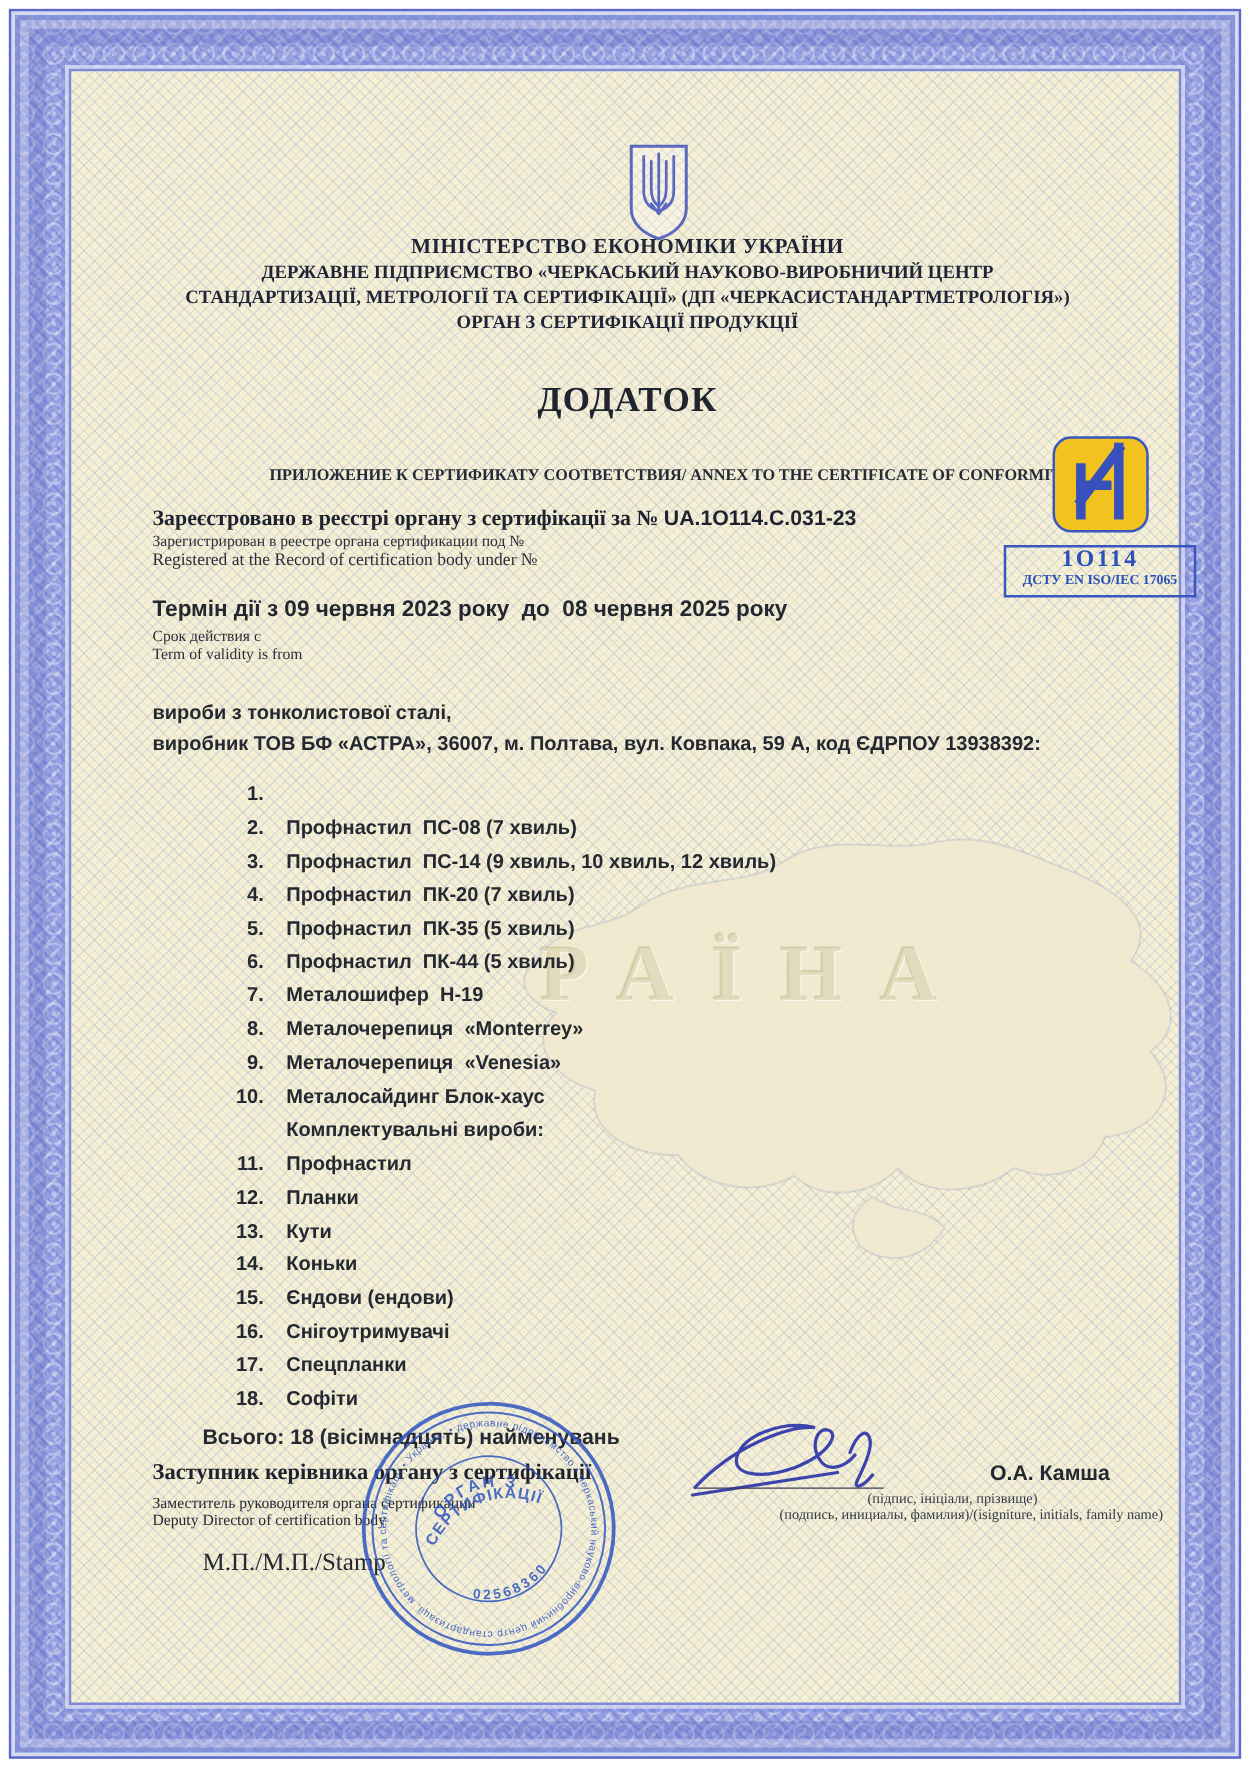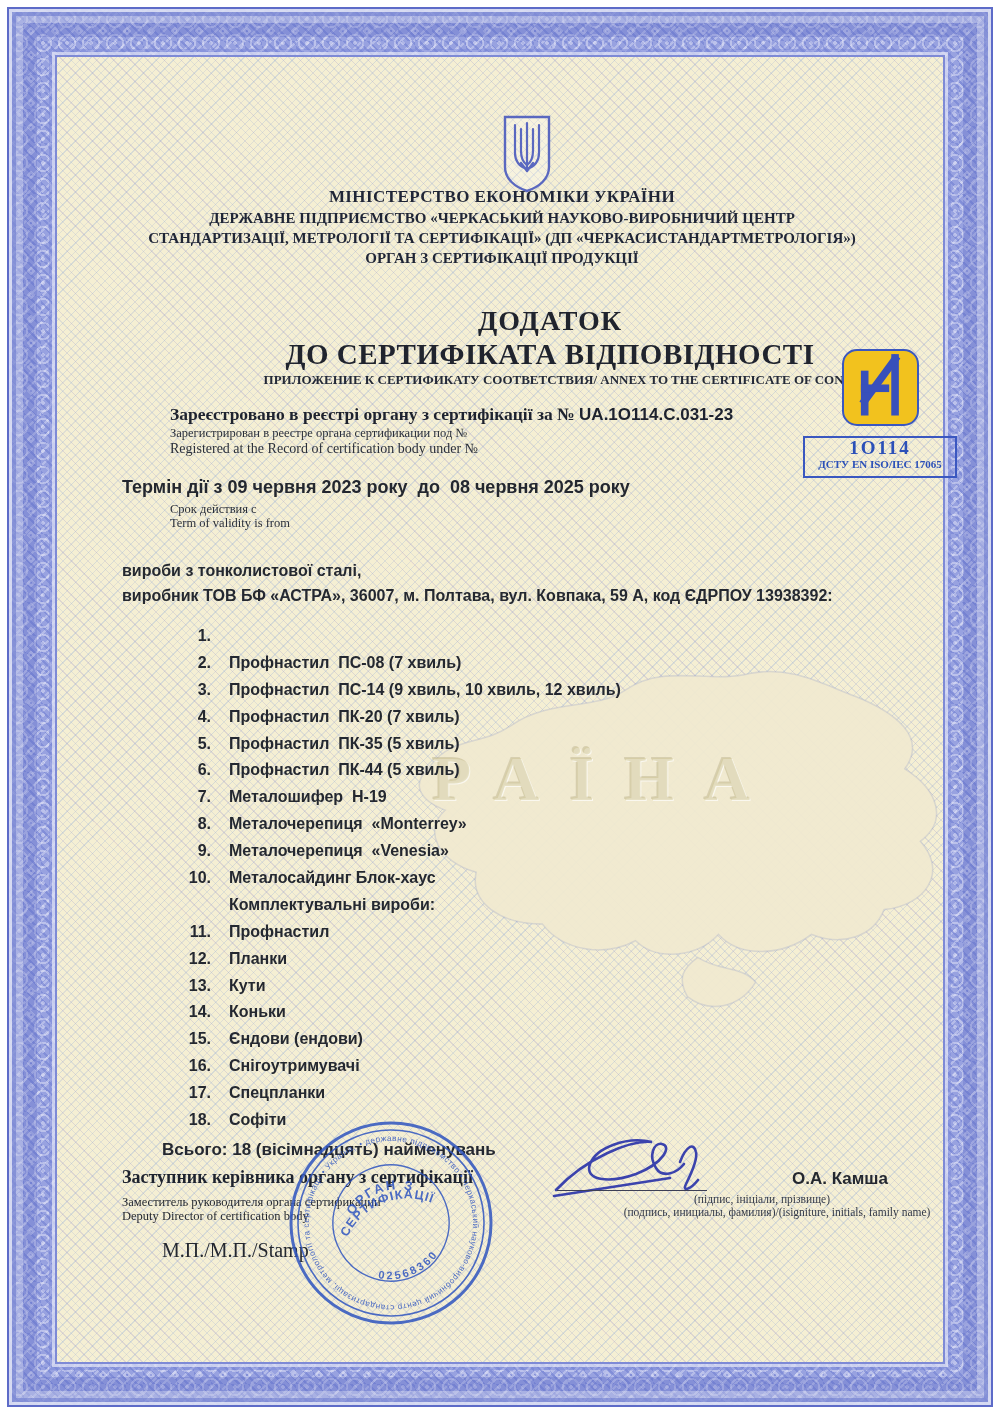--- a/index.html
+++ b/index.html
@@ -32,21 +32,21 @@
     background-image:
       repeating-linear-gradient(45deg, rgba(137,157,212,.20) 0 1px, transparent 1px 6px),
       repeating-linear-gradient(135deg, rgba(137,157,212,.20) 0 1px, transparent 1px 6px),
       repeating-linear-gradient(45deg, rgba(225,160,180,.12) 0 1px, transparent 1px 12px),
       repeating-linear-gradient(135deg, rgba(160,200,225,.12) 0 1px, transparent 1px 12px);
     border:2px solid #7e8ad6;
     box-shadow: 0 0 0 3px rgba(255,255,255,.55), 0 0 0 6px rgba(120,132,215,.45);
   }
   .abs { position:absolute; }
   .pre { white-space:pre-wrap; }
-  .serif  { font-family:"Liberation Serif", serif;margin-left:48px; }
+  .serif  { font-family:"Liberation Serif", serif; }
   .center { left:0; width:890px; text-align:center; }
 
   
   .wm-map  { left:330px; top:555px; width:580px; height:500px; opacity:.95; }
   .wm-text {
     left:375px; top:685px; font-family:"Liberation Serif", serif;
     font-size:64px; font-weight:bold; letter-spacing:30px;
     color:rgba(213,204,158,.55);
     text-shadow:1px 1px 0 rgba(255,255,255,.65), -1px -1px 0 rgba(178,168,128,.40);
   }
@@ -146,21 +146,20 @@
         <path d="M20,14 V36 C20,44 23,48 26,50 C29,48 32,44 32,36 V14"></path>
       </g>
     </svg>
 
     <div class="abs hl hl1 center">МІНІСТЕРСТВО ЕКОНОМІКИ УКРАЇНИ</div>
     <div class="abs hl hl2 center">ДЕРЖАВНЕ ПІДПРИЄМСТВО «ЧЕРКАСЬКИЙ НАУКОВО-ВИРОБНИЧИЙ ЦЕНТР</div>
     <div class="abs hl hl3 center">СТАНДАРТИЗАЦІЇ, МЕТРОЛОГІЇ ТА СЕРТИФІКАЦІЇ» (ДП «ЧЕРКАСИСТАНДАРТМЕТРОЛОГІЯ»)</div>
     <div class="abs hl hl4 center">ОРГАН З СЕРТИФІКАЦІЇ ПРОДУКЦІЇ</div>
 
     <div class="abs serif t1 center">ДОДАТОК</div>
-    <div class="abs serif t2 center">ДО СЕРТИФІКАТА ВІДПОВІДНОСТІ</div>
     <div class="abs serif t3 center">ПРИЛОЖЕНИЕ К СЕРТИФИКАТУ СООТВЕТСТВИЯ/ ANNEX TO THE CERTIFICATE OF CONFORMITY</div>
 
     <div class="abs serif reg1">
       <span>Зареєстровано в реєстрі органу з сертифікації за № </span><span class="regnum">UA.1О114.С.031-23</span>
     </div>
     <div class="abs serif reg2">Зарегистрирован в реестре органа сертификации под №</div>
     <div class="abs serif reg3">Registered at the Record of certification body under №</div>
 
     <div class="abs naau-box">
       <svg viewBox="0 0 100 100" width="69" height="69">

